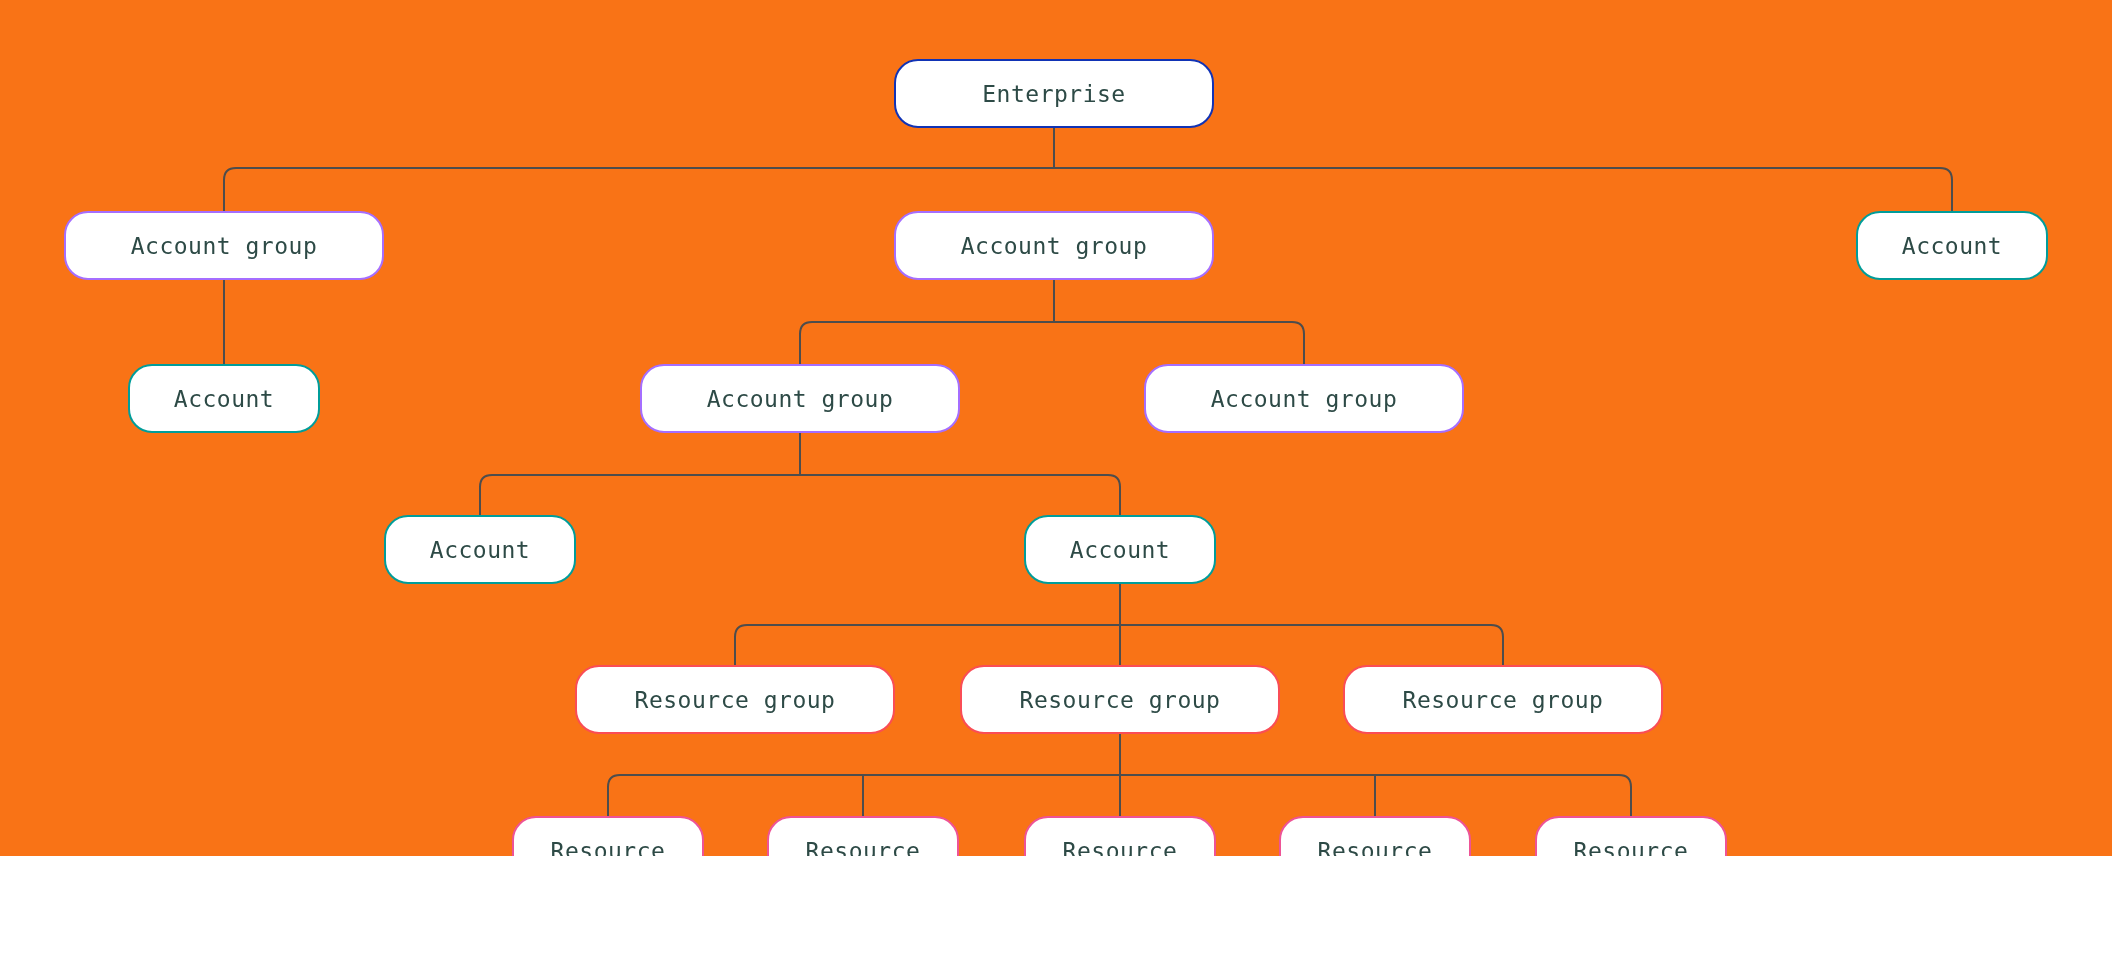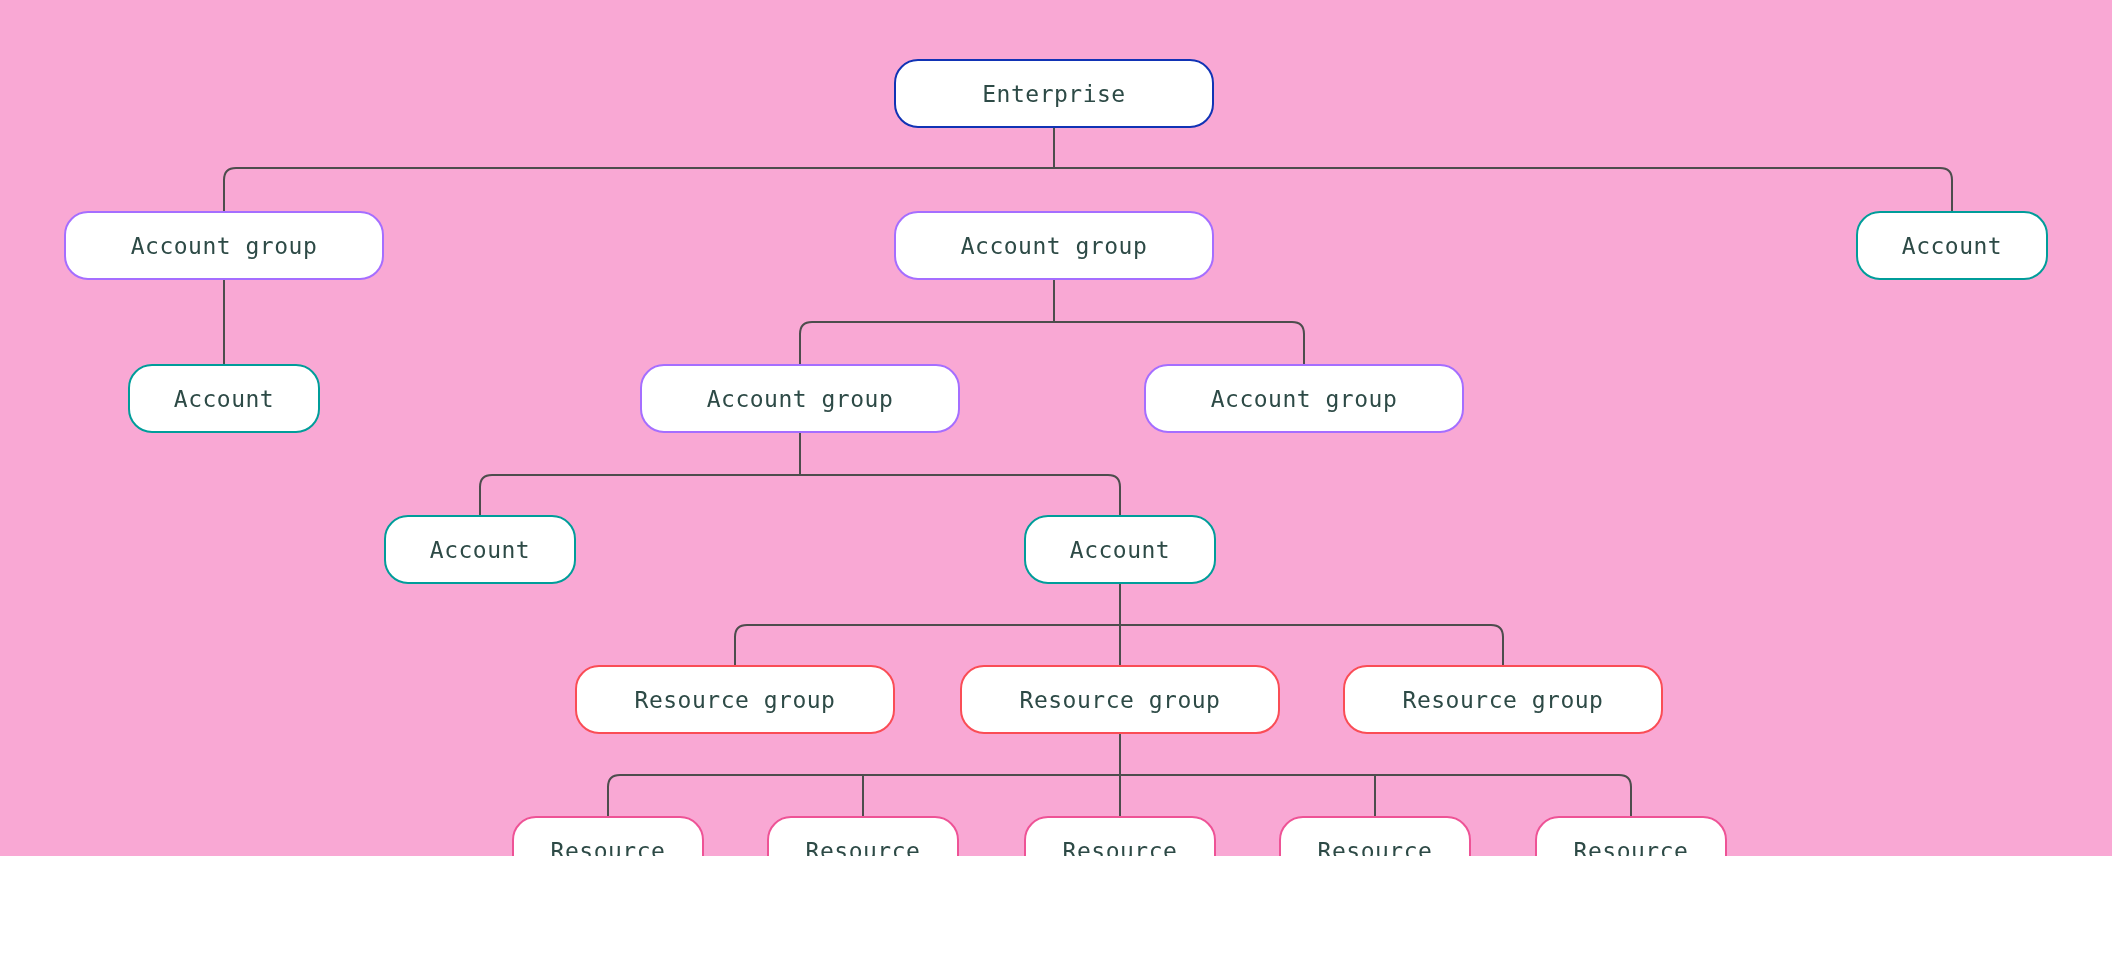--- a/index.html
+++ b/index.html
@@ -4,21 +4,21 @@
 <style>
   html, body {
     margin: 0;
     padding: 0;
     background: #ffffff;
   }
   .canvas {
     position: relative;
     width: 2112px;
     height: 856px;
-    background: #f9a8d4;
+    background: #f97316;
     font-family: "DejaVu Sans Mono", "Liberation Mono", monospace;
     overflow: hidden;
   }
   .connectors {
     position: absolute;
     left: 0;
     top: 0;
     width: 2112px;
     height: 960px;
   }

